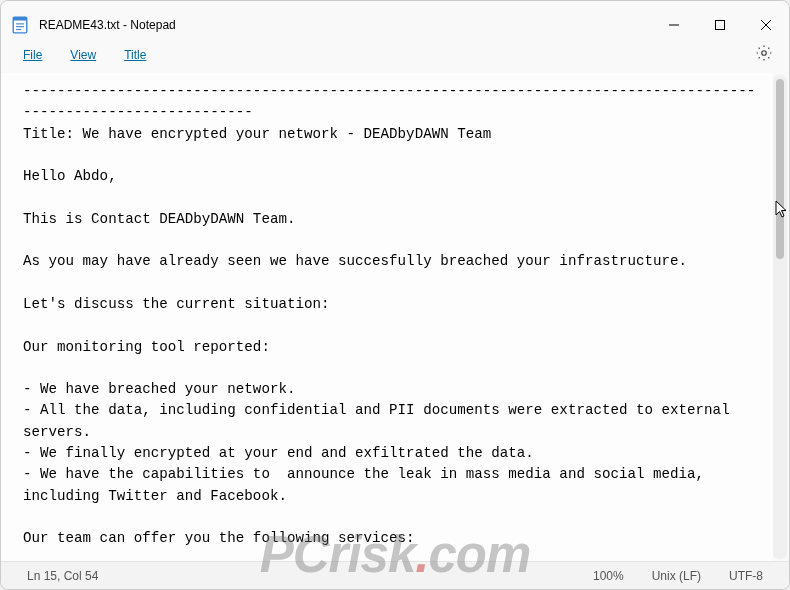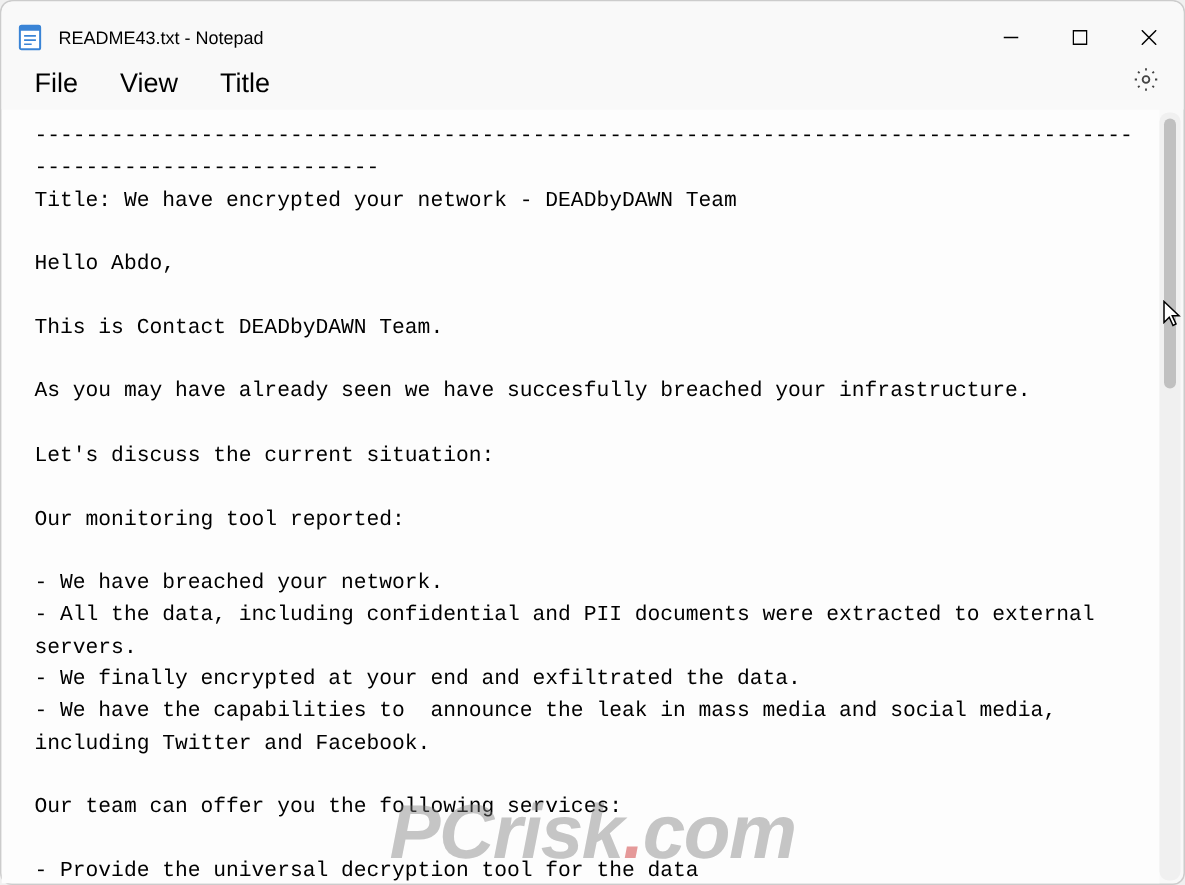--- a/index.html
+++ b/index.html
@@ -55,23 +55,24 @@
 .winbtn.close { border-radius: 0 8px 0 0; }
 .menubar {
   height: 36px;
   display: flex;
   align-items: center;
   padding: 0 8px;
   background: #f9f9f9;
 }
 .menuitem {
   padding: 6px 14px;
-  font-size: 18px;
-  color: #000000;
+  font-size: 12px;
+  color: #0369a1;
   border-radius: 4px;
+  text-decoration: underline;
 }
 .menubar .mspacer { flex: 1; }
 .gear {
   width: 34px;
   height: 34px;
   display: flex;
   align-items: center;
   justify-content: center;
   color: #444;
 }
@@ -220,20 +221,27 @@
 
 Our team can offer you the following services:
 
 - Provide the universal decryption tool for the data
 - Assist with infrastructure restore</div>
     <div class="scrollbar">
       <div class="scrollthumb"></div>
     </div>
   </div>
 
+  <div class="statusbar">
+    <span class="cell">Ln 15, Col 54</span>
+    <span class="sspacer"></span>
+    <span class="cell">100%</span>
+    <span class="cell">Unix (LF)</span>
+    <span class="cell">UTF-8</span>
+  </div>
 
 </div>
 
 <div class="watermark">
   <span>PC</span><span>risk</span><span class="dot">.</span><span>com</span>
 </div>
 
 <div class="cursor-arrow">
   <svg viewBox="0 0 14 20">
       <path d="M1 1 L1 15 L4.5 11.5 L7 17 L9 16 L6.5 10.5 L11 10.5 Z" fill="#fff" stroke="#000" stroke-width="1"></path>

